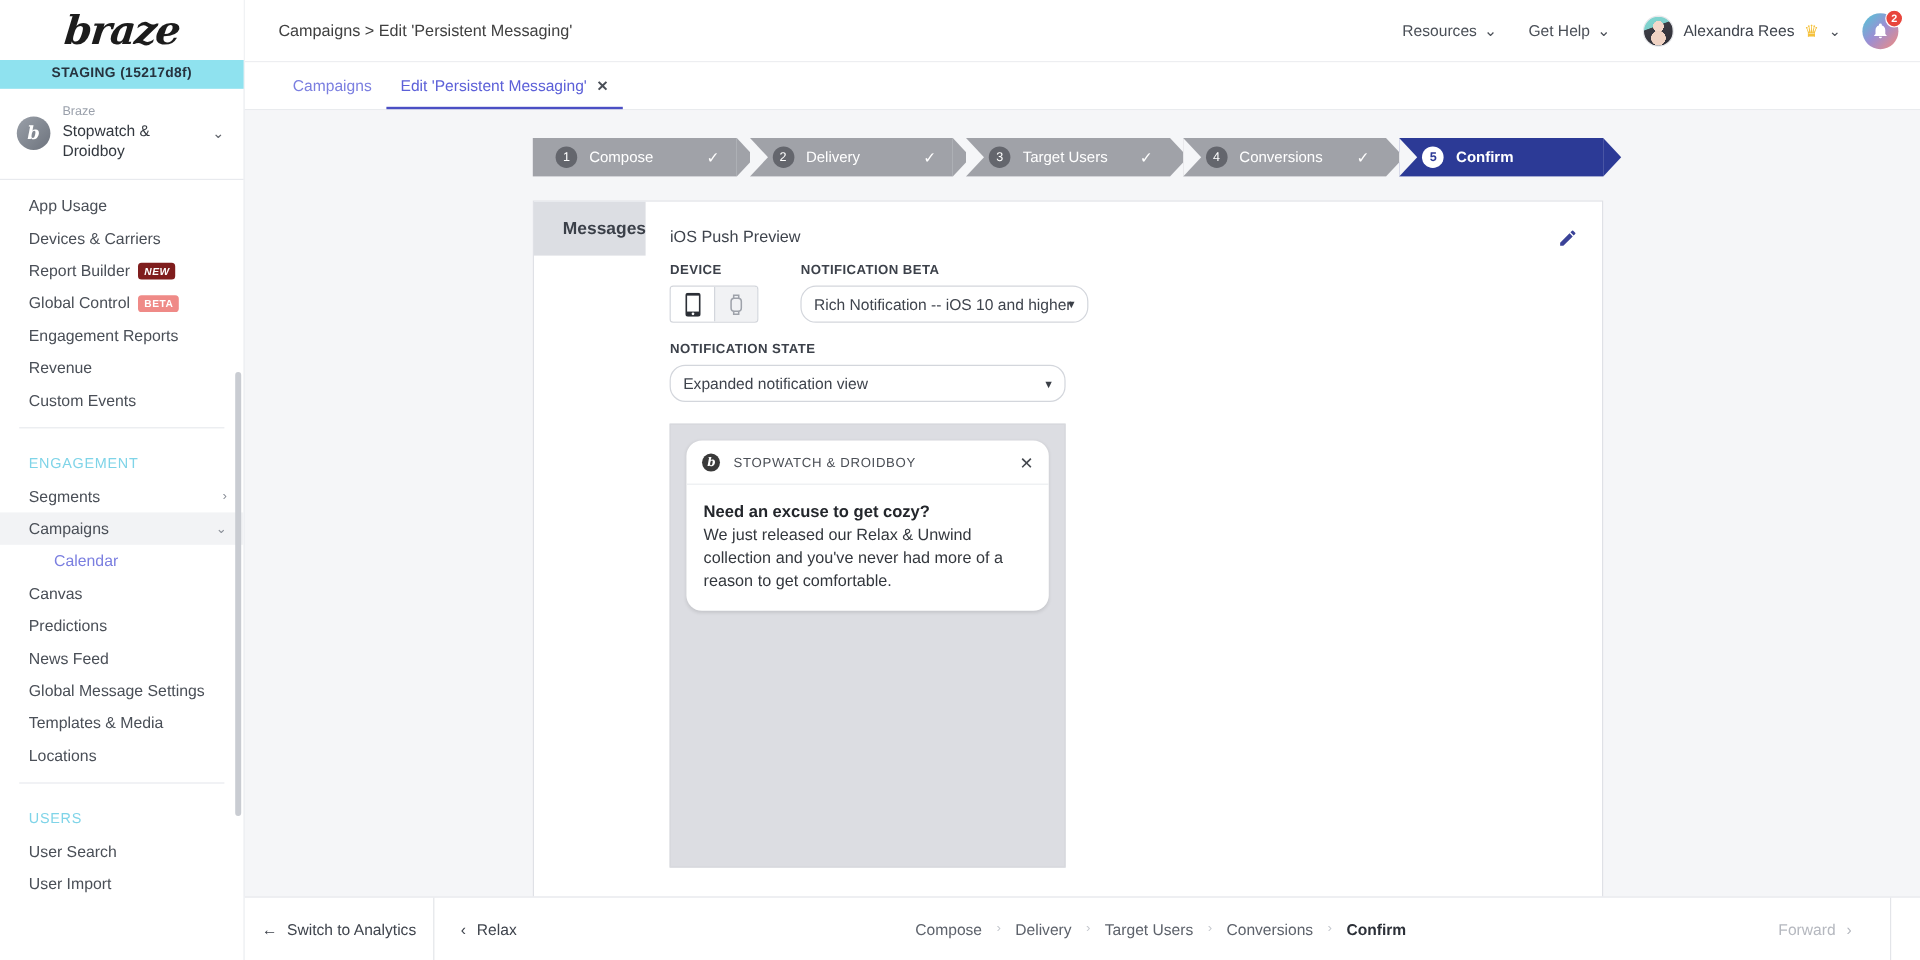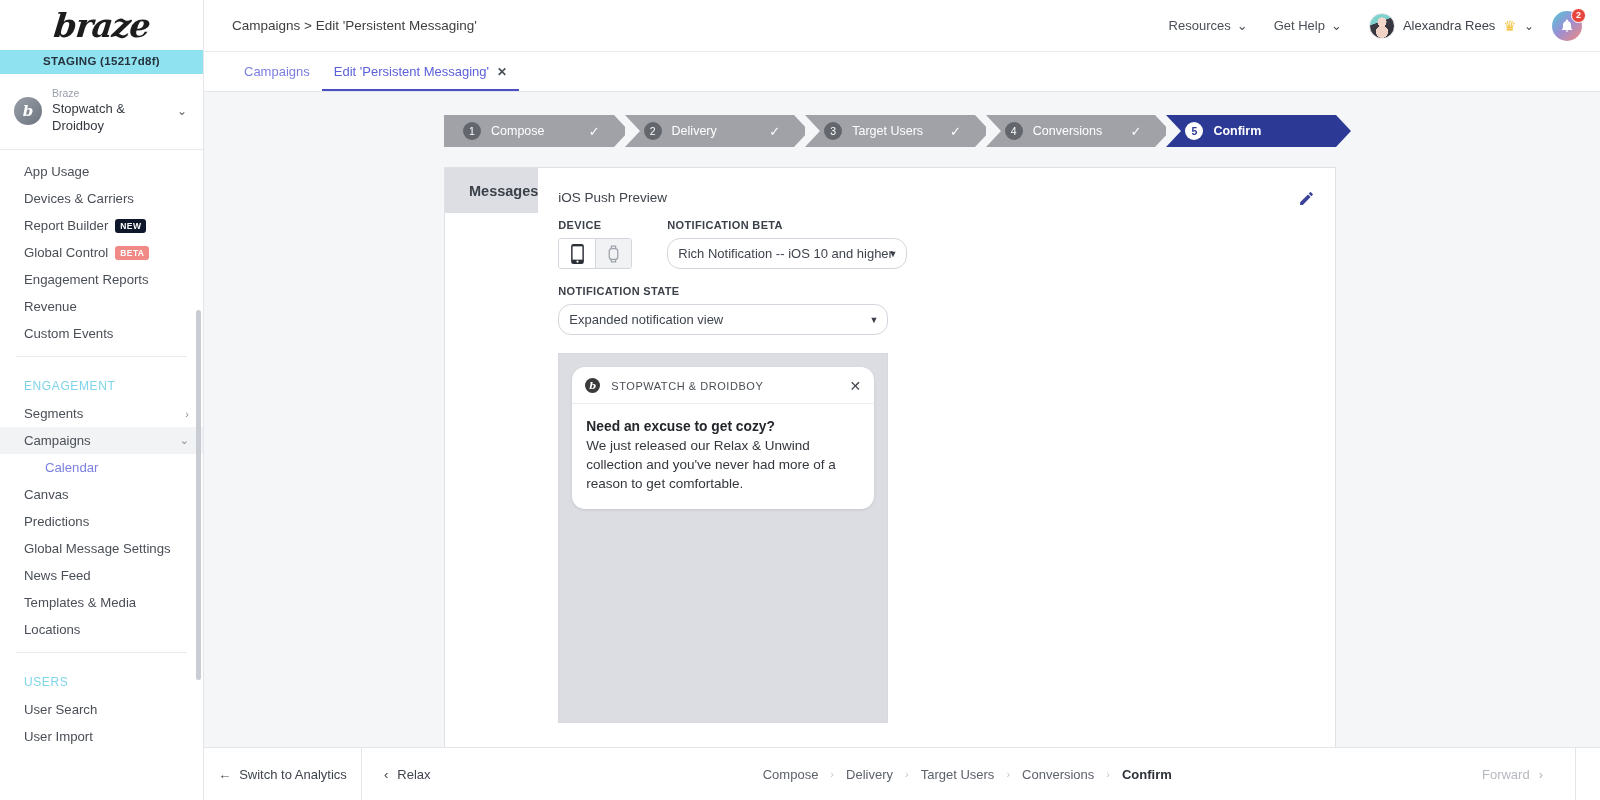--- a/index.html
+++ b/index.html
@@ -87,21 +87,21 @@
     color: #7fd4e8;
     font-weight: 400;
   }
   .nav-divider { height: 1px; background: #e8eaee; margin: 9px 16px 0 16px; }
   .badge {
     display: inline-block;
     font-size: 8.5px; font-weight: 700; letter-spacing: .4px;
     color: #fff; border-radius: 3px;
     padding: 2px 5px 2px 5px; line-height: 10px;
   }
-  .badge.new  { background: #0f172a; }
+  .badge.new  { background: #7f1d1d; font-style: italic; }
   .badge.beta { background: #ef8a87; }
   .chev { font-size: 11px; color: #888d96; }
   .scrollbar {
     position: absolute; right: 2px; top: 160px;
     width: 5px; height: 370px; border-radius: 3px; background: #c9ccd2;
   }
 
   
   .main { flex: 1; display: flex; flex-direction: column; min-width: 0; position: relative; background: #fff; }
 
@@ -415,26 +415,26 @@
             <span>Canvas</span>
           </span>
       </div>
       <div class="nav-item">
         <span class="lbl">
             <span>Predictions</span>
           </span>
       </div>
       <div class="nav-item">
         <span class="lbl">
+            <span>News Feed</span>
+          </span>
+      </div>
+      <div class="nav-item">
+        <span class="lbl">
             <span>Global Message Settings</span>
-          </span>
-      </div>
-      <div class="nav-item">
-        <span class="lbl">
-            <span>News Feed</span>
           </span>
       </div>
       <div class="nav-item">
         <span class="lbl">
             <span>Templates &amp; Media</span>
           </span>
       </div>
       <div class="nav-item">
         <span class="lbl">
             <span>Locations</span>

